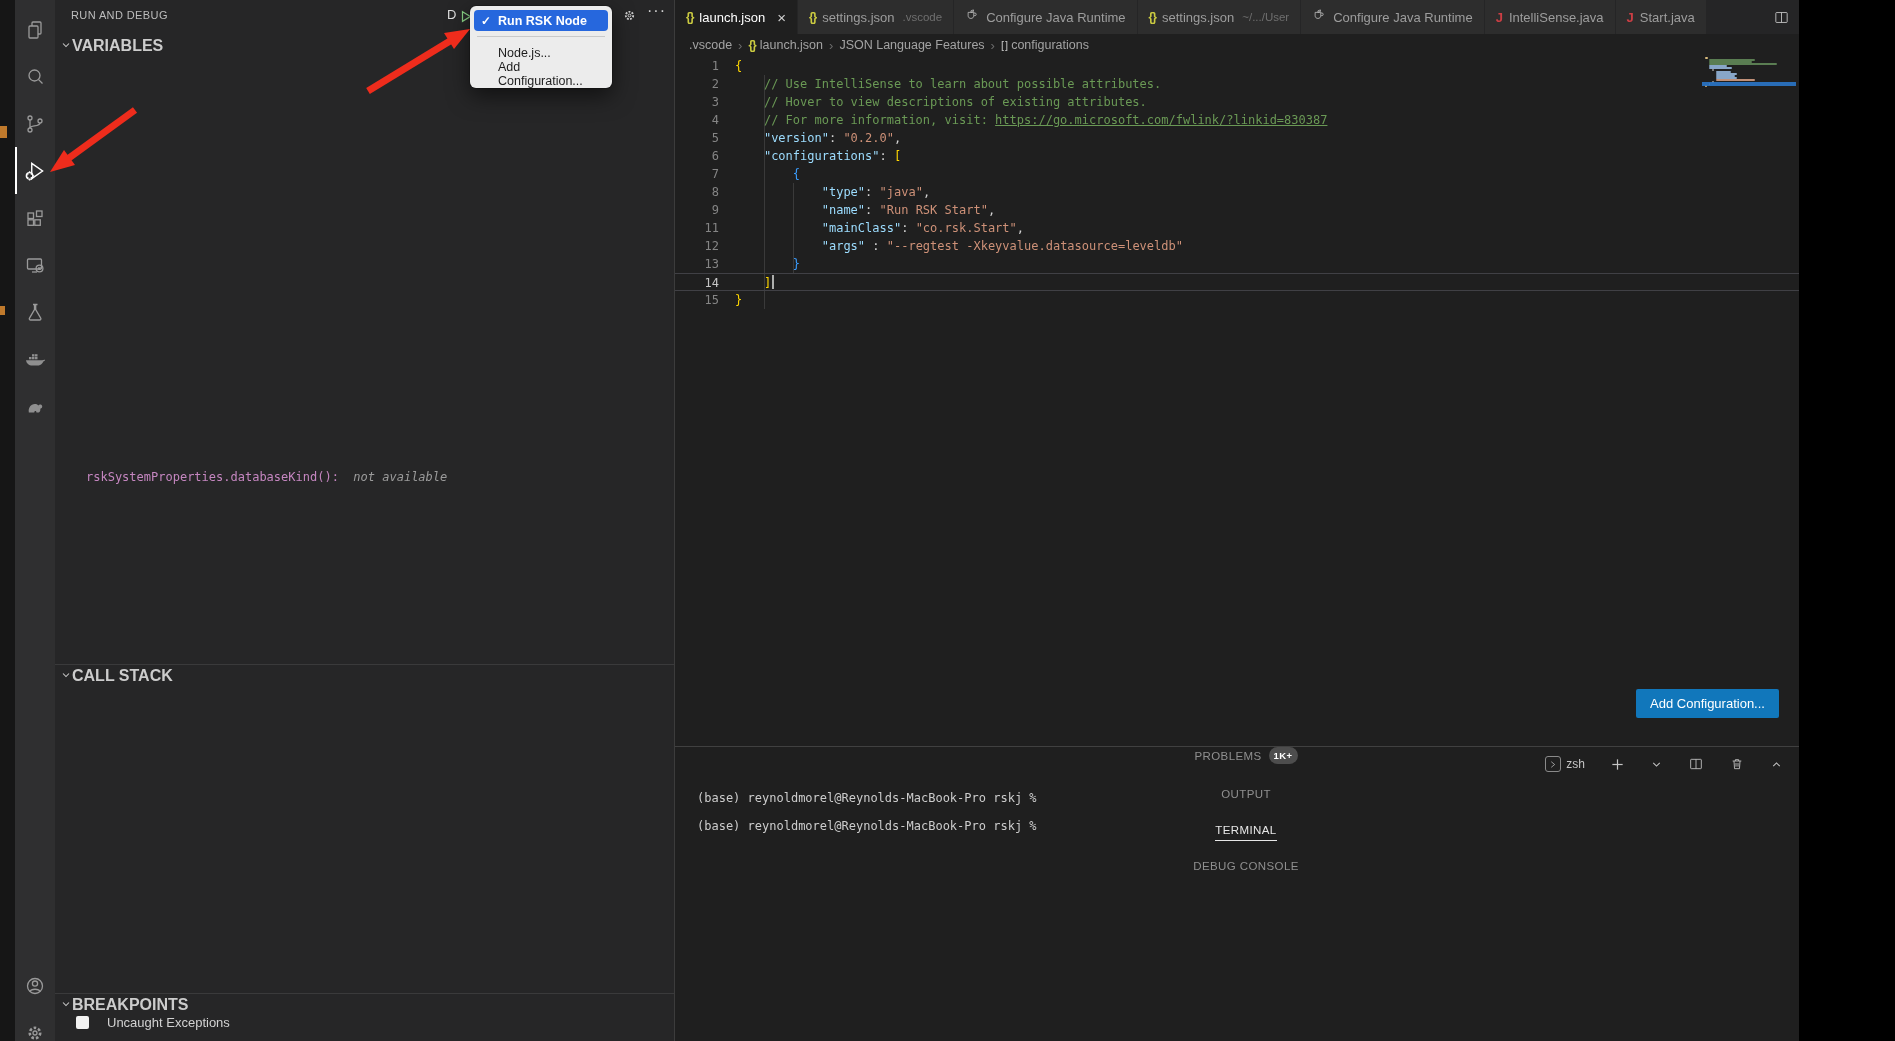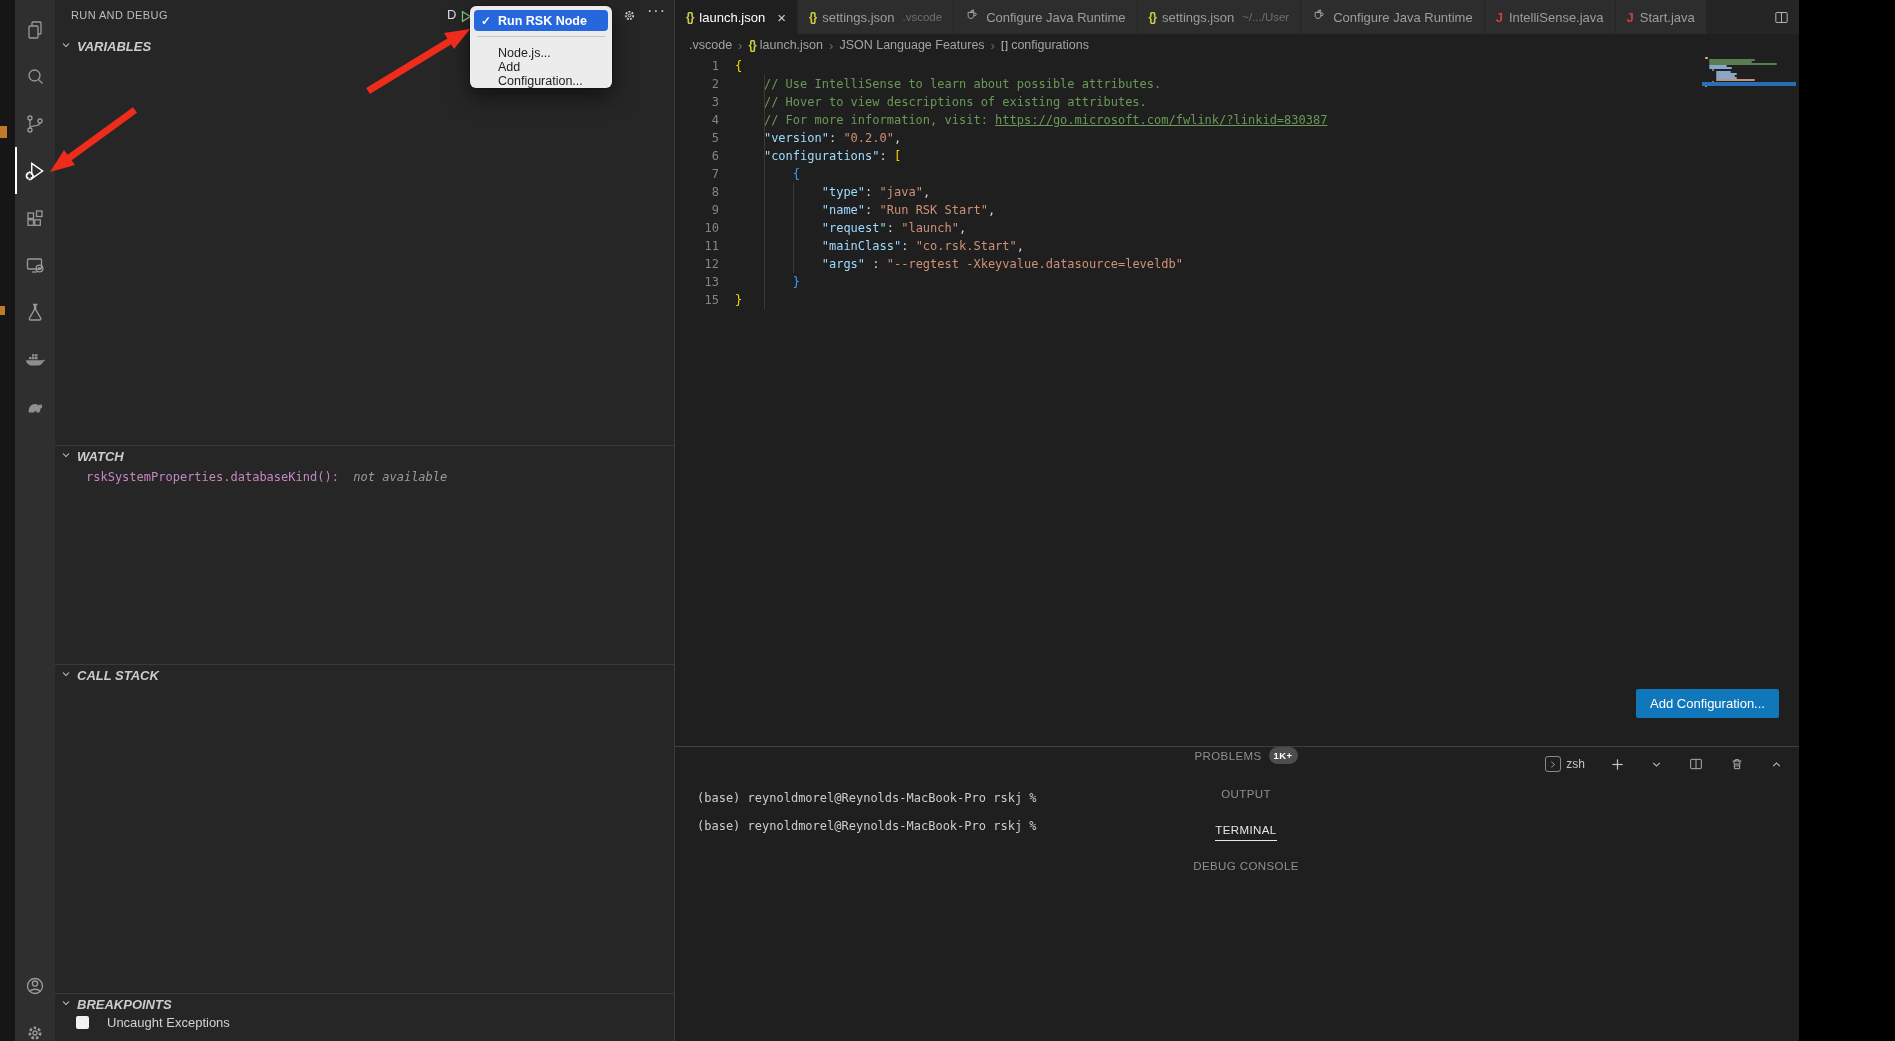--- a/index.html
+++ b/index.html
@@ -18,22 +18,22 @@
   .ab-item .fillicon { fill:#8f8f8f; stroke:none; }
   .ab-item.active { box-shadow: inset 2px 0 0 #fff; }
   .ab-item.active svg { stroke:#ffffff; }
   .ab-bottom { position:absolute; left:0; width:40px; }
 
   
   .sidebar { position:absolute; left:55px; top:0; width:620px; height:100%; background:#262627; border-right:1px solid #3c3c3c; }
   .sb-title { position:absolute; left:16px; top:9px; font-size:11px; color:#bdbdbd; letter-spacing:.4px; }
   .sb-gear { position:absolute; left:566px; top:7px; }
   .sb-more { position:absolute; left:592px; top:2px; font-size:16px; color:#cfcfcf; letter-spacing:1px; cursor:pointer; }
-  .section-head { position:absolute; left:0; width:100%; height:22px; display:flex; align-items:center; gap:5px;
-    padding-left:5px; font-size:13px; font-weight:bold; color:#cccccc; border-top:1px solid #3a3a3b;font-style:italic; }
+  .section-head { position:absolute; left:0; width:100%; height:22px; display:flex; align-items:center; 
+    padding-left:5px; font-size:16px; font-weight:bold; color:#cccccc; border-top:1px solid #3a3a3b; }
   .section-head.first { border-top:none; }
   .chev svg { stroke:#cccccc; fill:none; stroke-width:1.4; }
   .watch-item { position:absolute; left:31px; top:470px; font-family:"DejaVu Sans Mono",monospace; font-size:12px; }
   .watch-expr { color:#c586c0; }
   .watch-val { color:#9b9b9b; font-style:italic; }
   .bp-item { position:absolute; left:21px; top:1015px; display:flex; align-items:center; gap:18px; font-size:13px; color:#d2d2d2; }
   .bp-check { width:13px; height:13px; background:#f2f2f2; border-radius:2px; }
 
   
   .toolbar-frag { position:absolute; left:447px; top:7px; font-size:13px; color:#ddd; }
@@ -218,26 +218,20 @@
     </div>
     <div class="sb-more">···</div>
 
     <div class="section-head first" style="top:35px;">
       <span class="chev"><svg width="12" height="12" viewBox="0 0 16 16">
             <polyline points="4,6 8,10 12,6"></polyline>
           </svg></span>
       <span>VARIABLES</span>
     </div>
 
-    <div class="section-head" style="top:445px;">
-      <span class="chev"><svg width="12" height="12" viewBox="0 0 16 16">
-            <polyline points="4,6 8,10 12,6"></polyline>
-          </svg></span>
-      <span>WATCH</span>
-    </div>
     <div class="watch-item">
       <span class="watch-expr">rskSystemProperties.databaseKind():</span>
       <span class="watch-val">&nbsp;<i>not available</i></span>
     </div>
 
     <div class="section-head" style="top:993px;">
       <span class="chev"><svg width="12" height="12" viewBox="0 0 16 16">
             <polyline points="4,6 8,10 12,6"></polyline>
           </svg></span>
       <span>BREAKPOINTS</span>
@@ -350,24 +344,24 @@
       <div class="code-lines">
           <div class="code-line"><span class="ln">1</span><span class="lc"><span class="tk-b1">{</span></span></div>
           <div class="code-line"><span class="ln">2</span><span class="lc"><span class="tk-pn">    </span><span class="tk-cm">// Use IntelliSense to learn about possible attributes.</span></span></div>
           <div class="code-line"><span class="ln">3</span><span class="lc"><span class="tk-pn">    </span><span class="tk-cm">// Hover to view descriptions of existing attributes.</span></span></div>
           <div class="code-line"><span class="ln">4</span><span class="lc"><span class="tk-pn">    </span><span class="tk-cm">// For more information, visit: </span><span class="tk-lk">https://go.microsoft.com/fwlink/?linkid=830387</span></span></div>
           <div class="code-line"><span class="ln">5</span><span class="lc"><span class="tk-pn">    </span><span class="tk-key">"version"</span><span class="tk-pn">: </span><span class="tk-str">"0.2.0"</span><span class="tk-pn">,</span></span></div>
           <div class="code-line"><span class="ln">6</span><span class="lc"><span class="tk-pn">    </span><span class="tk-key">"configurations"</span><span class="tk-pn">: </span><span class="tk-b1">[</span></span></div>
           <div class="code-line"><span class="ln">7</span><span class="lc"><span class="tk-pn">        </span><span class="tk-b2">{</span></span></div>
           <div class="code-line"><span class="ln">8</span><span class="lc"><span class="tk-pn">            </span><span class="tk-key">"type"</span><span class="tk-pn">: </span><span class="tk-str">"java"</span><span class="tk-pn">,</span></span></div>
           <div class="code-line"><span class="ln">9</span><span class="lc"><span class="tk-pn">            </span><span class="tk-key">"name"</span><span class="tk-pn">: </span><span class="tk-str">"Run RSK Start"</span><span class="tk-pn">,</span></span></div>
-          <div class="code-line"><span class="ln">10</span><span class="lc"><span class="tk-pn">            </span><span class="tk-key">"request"</span><span class="tk-pn">: </span><span class="tk-str">"launch"</span><span class="tk-pn">,</span></span></div>
           <div class="code-line"><span class="ln">11</span><span class="lc"><span class="tk-pn">            </span><span class="tk-key">"mainClass"</span><span class="tk-pn">: </span><span class="tk-str">"co.rsk.Start"</span><span class="tk-pn">,</span></span></div>
           <div class="code-line"><span class="ln">12</span><span class="lc"><span class="tk-pn">            </span><span class="tk-key">"args"</span><span class="tk-pn"> : </span><span class="tk-str">"--regtest -Xkeyvalue.datasource=leveldb"</span></span></div>
           <div class="code-line"><span class="ln">13</span><span class="lc"><span class="tk-pn">        </span><span class="tk-b2">}</span></span></div>
+          <div class="code-line current"><span class="ln">14</span><span class="lc"><span class="tk-pn">    </span><span class="tk-b1">]</span><span class="caret"></span></span></div>
           <div class="code-line"><span class="ln">15</span><span class="lc"><span class="tk-b1">}</span></span></div>
         </div>
       <div class="minimap">
           <div class="mm-row" style="margin-left: 1%; width: 3%; background: rgb(215, 186, 125);"></div>
           <div class="mm-row" style="margin-left: 5%; width: 52%; background: rgb(90, 125, 82);"></div>
           <div class="mm-row" style="margin-left: 5%; width: 48%; background: rgb(90, 125, 82);"></div>
           <div class="mm-row" style="margin-left: 5%; width: 76%; background: rgb(90, 125, 82);"></div>
           <div class="mm-row" style="margin-left: 5%; width: 20%; background: rgb(136, 166, 200);"></div>
           <div class="mm-row" style="margin-left: 5%; width: 26%; background: rgb(136, 166, 200);"></div>
           <div class="mm-row" style="margin-left: 9%; width: 2%; background: rgb(154, 154, 154);"></div>

